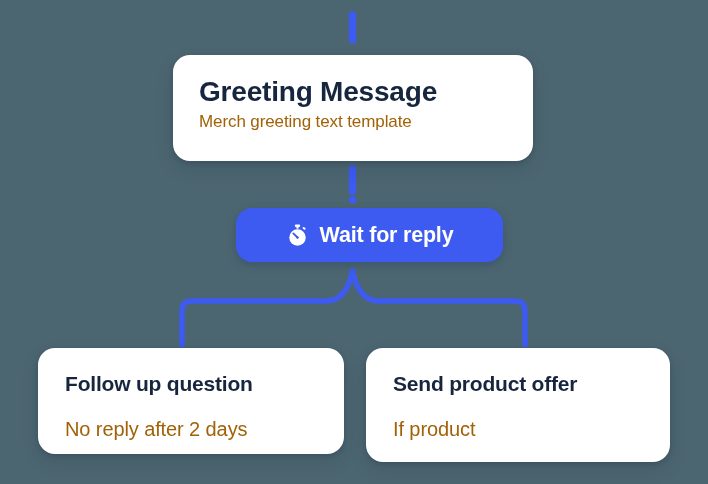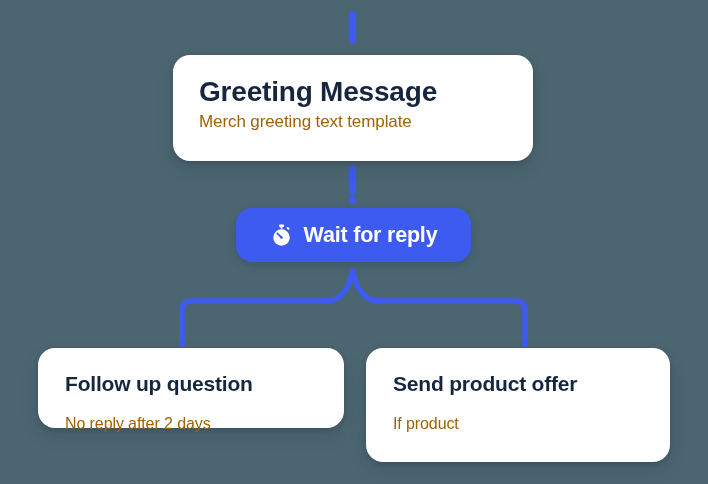--- a/index.html
+++ b/index.html
@@ -61,21 +61,21 @@
     padding: 23px 26px 0 26px;
   }
   #node-greeting .node-title    { font-size: 28px; line-height: 27px; }
   #node-greeting .node-subtitle { font-size: 17px; line-height: 26px; margin-top: 4px; }
 
   
   #node-wait {
     position: absolute;
     left: 236px;
     top: 208px;
-    width: 235px;
+    width: 267px;
     height: 54px;
     background: #3d5af1;
     border-radius: 16px;
     display: flex;
     align-items: center;
     justify-content: center;
     gap: 11px;
     box-shadow: 0 3px 8px rgba(20, 34, 92, 0.25);
     cursor: pointer;
   }
@@ -91,35 +91,35 @@
     height: 23px;
     display: block;
     flex: 0 0 auto;
   }
 
   
   #node-followup {
     left: 38px;
     top: 348px;
     width: 306px;
-    height: 80px;
+    height: 106px;
     padding: 22px 26px 0 27px;
   }
   #node-offer {
     left: 366px;
     top: 348px;
     width: 304px;
     height: 114px;
     padding: 22px 26px 0 27px;
   }
   #node-followup .node-title, #node-offer .node-title {
     font-size: 21px; line-height: 27px;
   }
   #node-followup .node-subtitle, #node-offer .node-subtitle {
-    font-size: 16px; line-height: 25px; margin-top: 14px;
+    font-size: 20px; line-height: 25px; margin-top: 20px;
   }
 </style>
 </head>
 <body>
 
 <div id="flow-canvas">
 
   <svg id="connector-layer" viewBox="0 0 708 484" width="708" height="484" aria-hidden="true">
 
     <line x1="352.5" y1="15" x2="352.5" y2="40" stroke="#3d5af1" stroke-width="7.5" stroke-linecap="round"></line>

